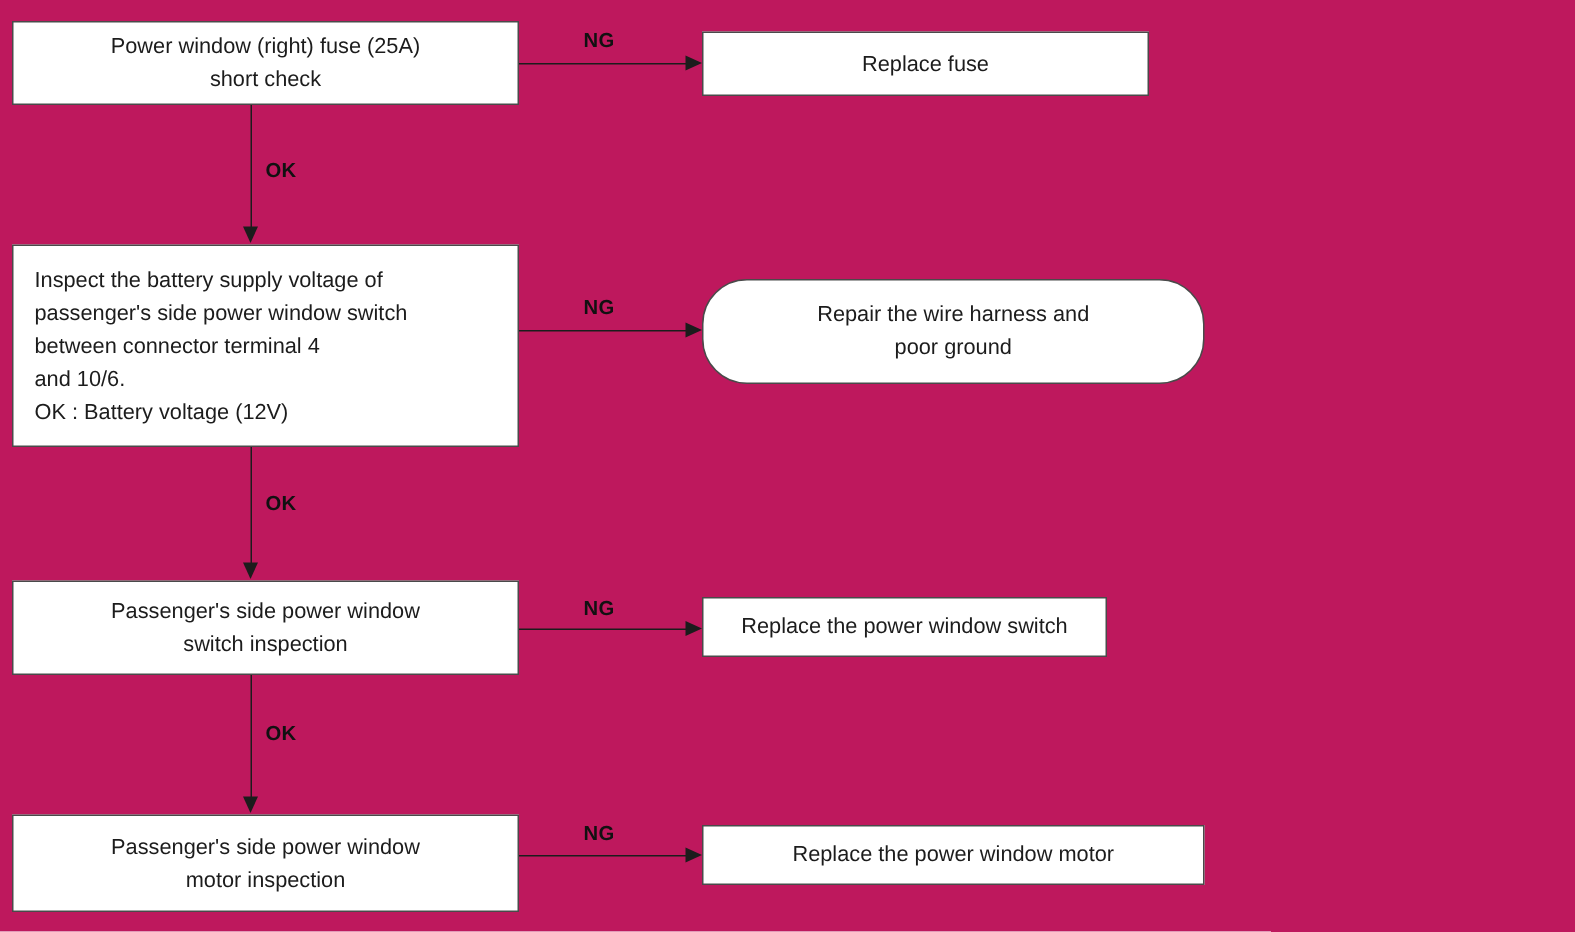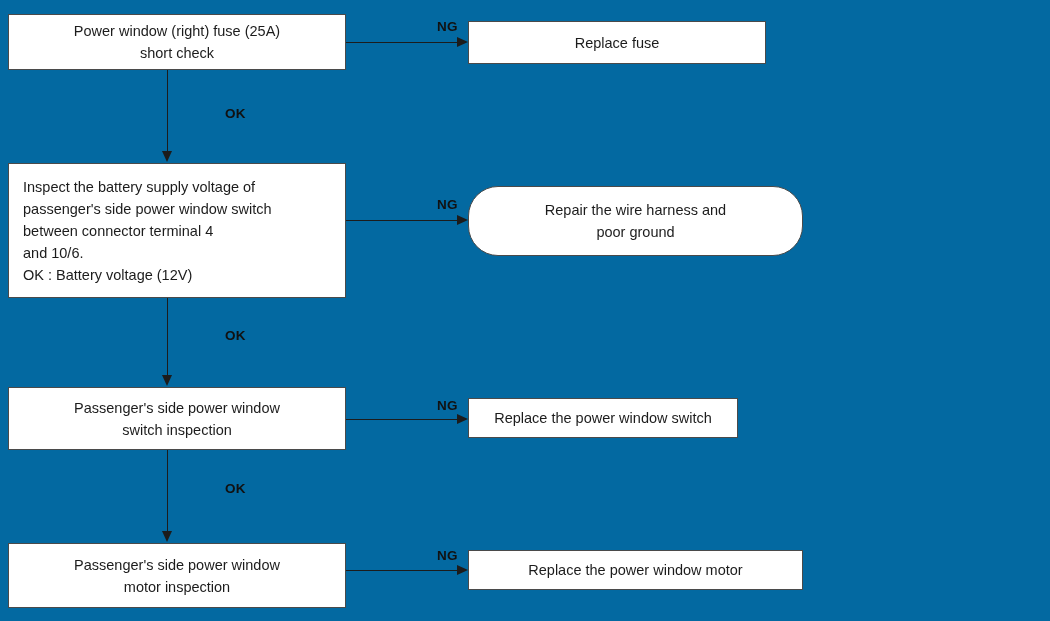--- a/index.html
+++ b/index.html
@@ -9,21 +9,21 @@
     background: #ffffff;
   }
   body {
     font-family: "Liberation Sans", sans-serif;
     color: #1a1a1a;
   }
   #flowchart {
     position: relative;
     width: 1050px;
     height: 621px;
-    background: #0369a1;
+    background: #be185d;
     overflow: hidden;
   }
 
   
   .node {
     position: absolute;
     box-sizing: border-box;
     border: 1.5px solid #4a4a4a;
     background: #ffffff;
     display: flex;
@@ -77,21 +77,20 @@
   }
 
   
   .edge-label {
     position: absolute;
     font-size: 13.5px;
     font-weight: bold;
     color: #111111;
     letter-spacing: 0.2px;
     white-space: nowrap;
-    margin-left: 48px;
   }
 </style>
 </head>
 <body>
 
 <div id="flowchart">
 
   <div class="node center" style="left:8px; top:14px; width:338px; height:56px;">
     <span class="node-text">Power window (right) fuse (25A)
 short check</span>

